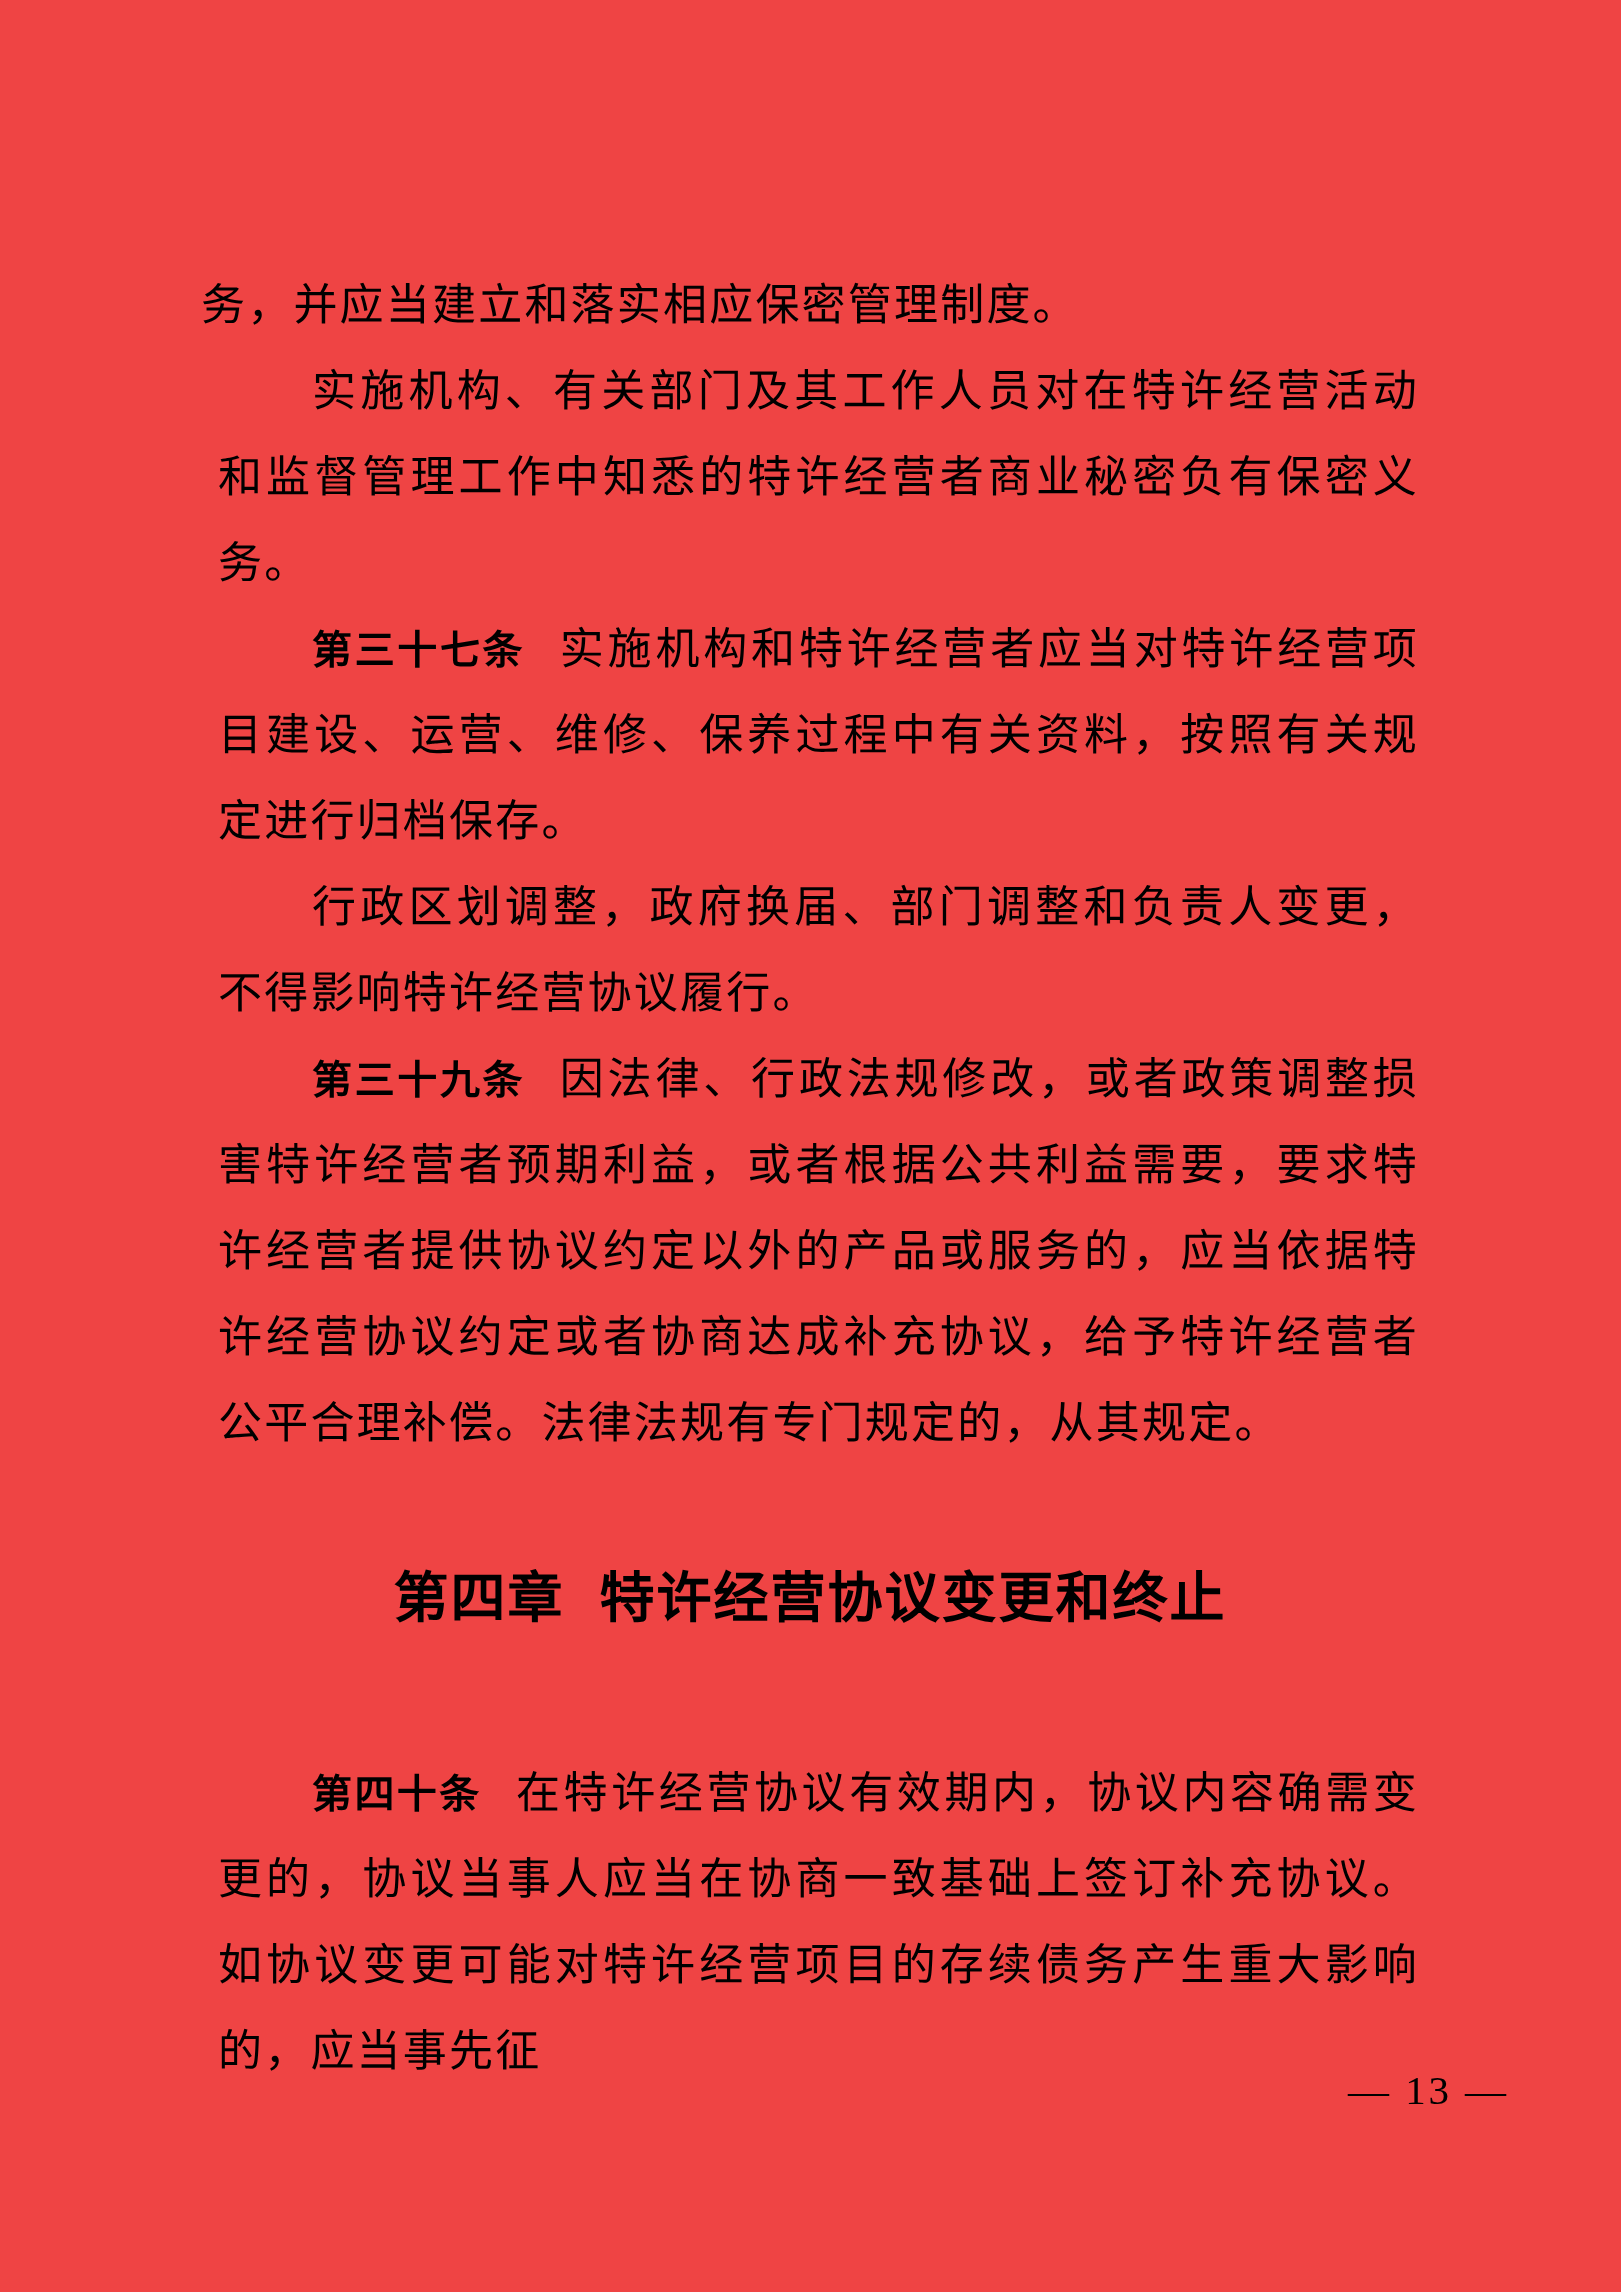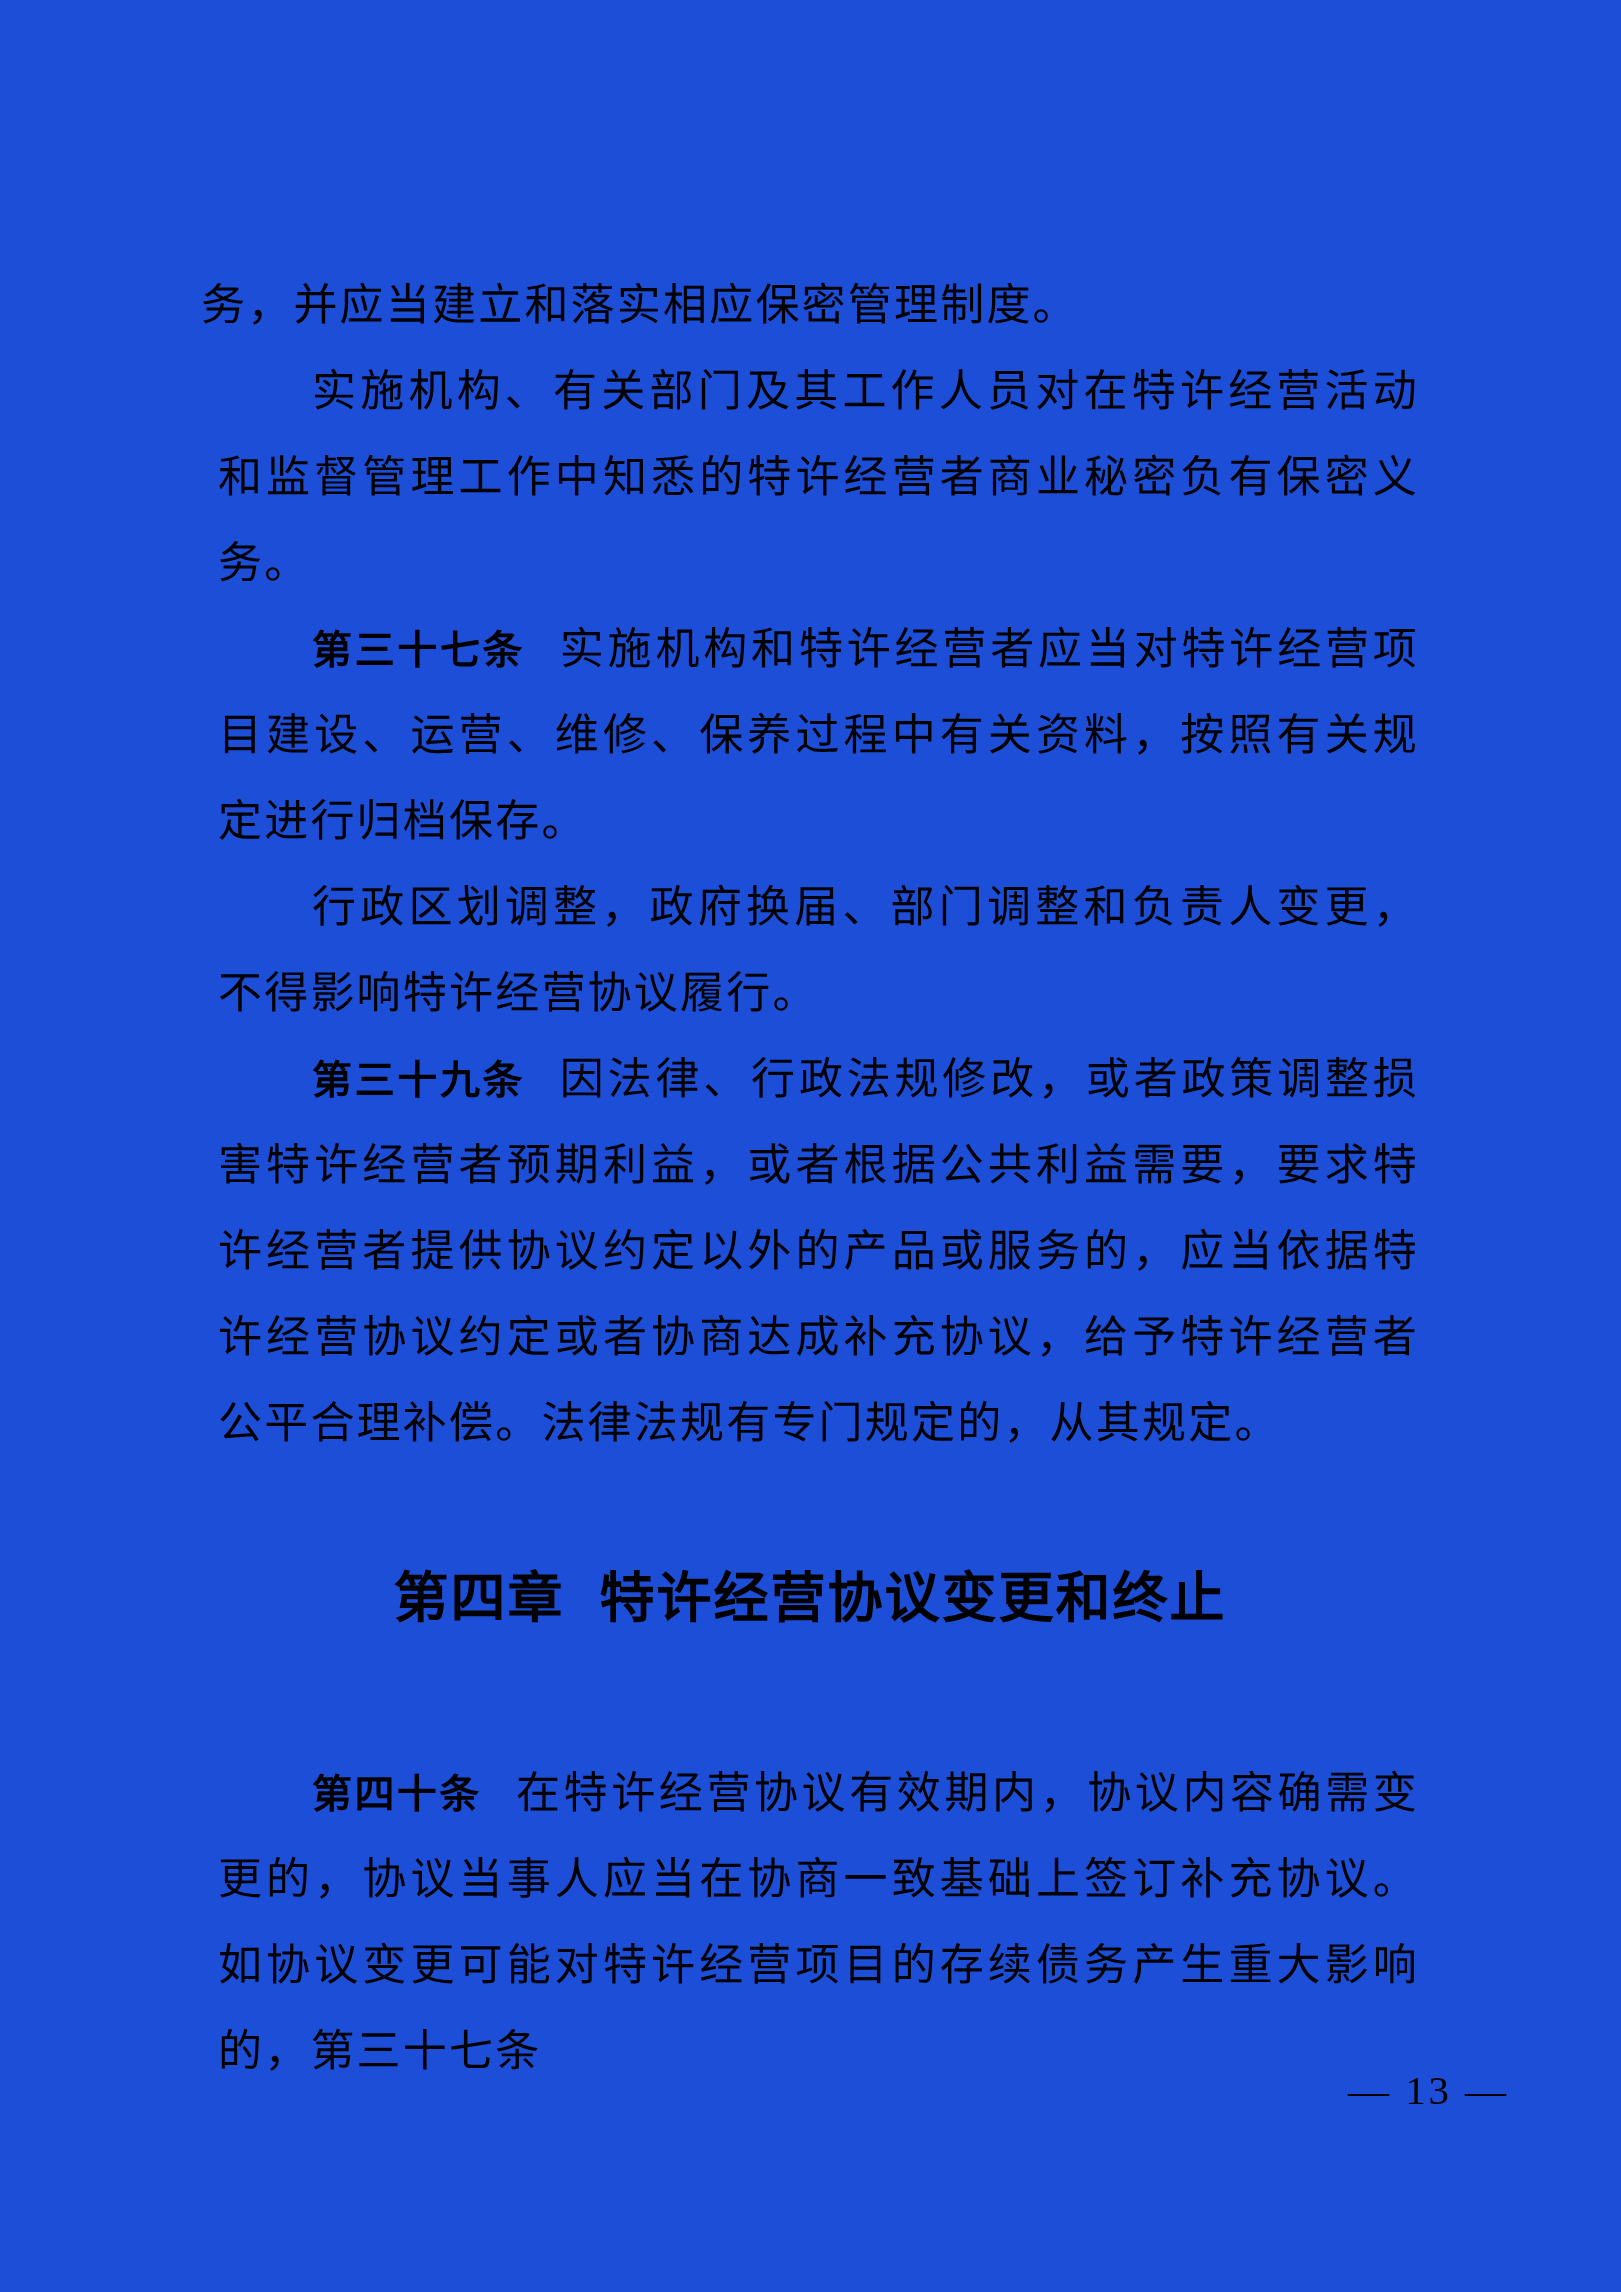--- a/index.html
+++ b/index.html
@@ -6,21 +6,21 @@
   html, body {
     margin: 0;
     padding: 0;
     background: #ffffff;
   }
 
   .page {
     position: relative;
     width: 1621px;
     height: 2293px;
-    background: #1d4ed8;
+    background: #ef4444;
     margin: 0 auto;
     overflow: hidden;
     box-sizing: border-box;
   }
 
   
   .content {
     position: absolute;
     left: 201px;
     top: 263px;
@@ -128,21 +128,21 @@
 
     <div class="spacer-before-chapter"></div>
 
     <h2 class="chapter-heading">
       <span>第四章</span><span class="chapter-gap"></span><span>特许经营协议变更和终止</span>
     </h2>
 
     <div class="spacer-after-chapter"></div>
 
     <p class="para indent">
-      <span class="article-marker">第四十条</span><span class="marker-gap"></span><span>在特许经营协议有效期内，协议内容确需变更的，协议当事人应当在协商一致基础上签订补充协议。如协议变更可能对特许经营项目的存续债务产生重大影响的，第三十七条</span>
+      <span class="article-marker">第四十条</span><span class="marker-gap"></span><span>在特许经营协议有效期内，协议内容确需变更的，协议当事人应当在协商一致基础上签订补充协议。如协议变更可能对特许经营项目的存续债务产生重大影响的，应当事先征</span>
     </p>
 
   </div>
 
   <div class="page-footer">— 13 —</div>
 
 </div>
 
 
 </body></html>

